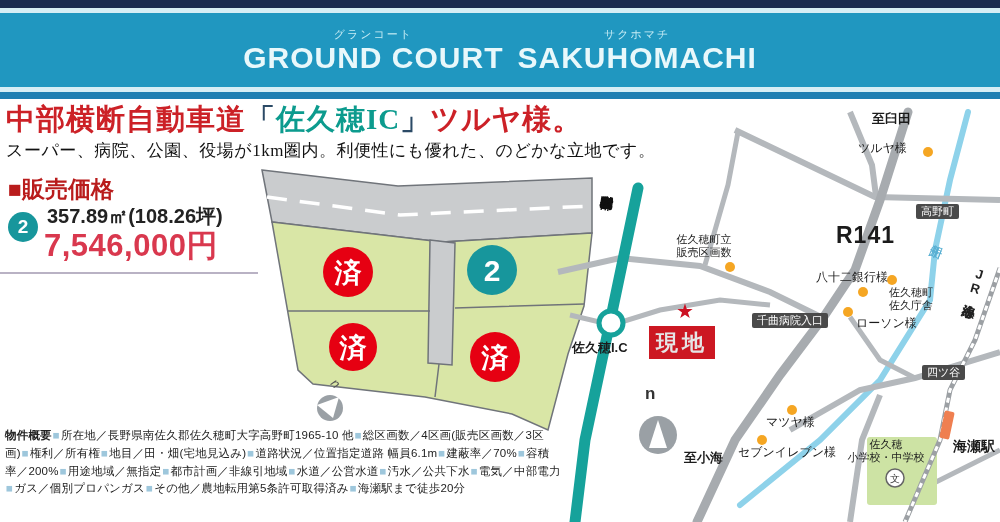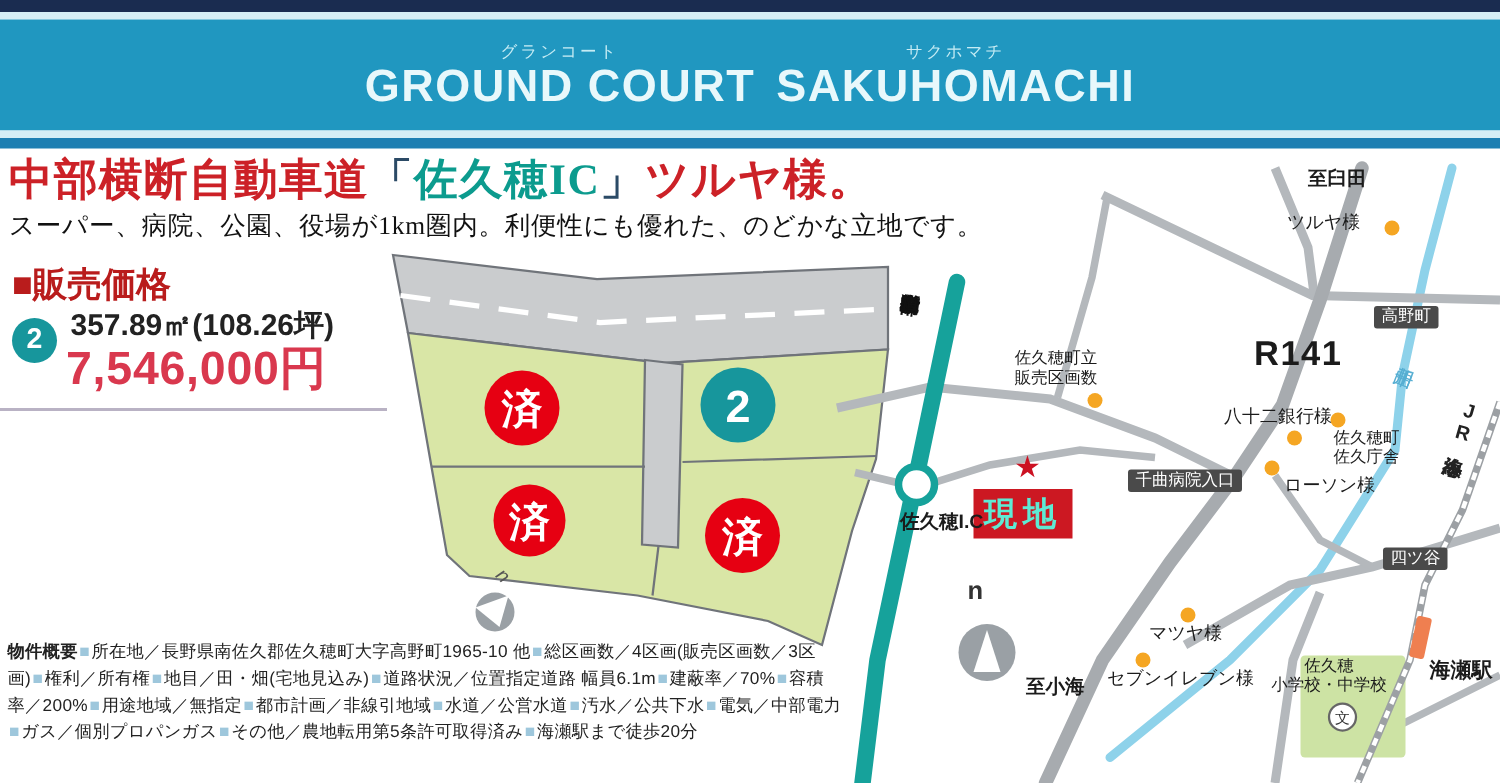--- a/index.html
+++ b/index.html
@@ -40,21 +40,21 @@
   .siteplan { position:absolute; left:250px; top:158px; }
   .mapsvg   { position:absolute; left:550px; top:105px; }
 
   
   .ml { position:absolute; font-size:12px; color:#1b1b1b; white-space:nowrap; line-height:1.15; }
   .ml.b { font-weight:bold; }
   .dark-label { background:#4a4a4a; color:#fff; font-size:11px; padding:1px 5px; border-radius:2px; }
   .v-label { writing-mode:vertical-rl; text-orientation:upright; }
   .two-line { text-align:center; }
   .genchi { position:absolute; left:649px; top:326px; width:66px; height:33px; background:#cc1822;
-            color:#5eead4; font-size:22px; font-weight:bold; letter-spacing:4px;
+            color:#e5e5e5; font-size:22px; font-weight:bold; letter-spacing:4px;
             display:flex; align-items:center; justify-content:center; }
   .star { position:absolute; left:676px; top:299px; font-size:20px; color:#cc1122; }
   .expwy-label { position:absolute; left:601px; top:186px; font-size:13px; font-weight:bold; color:#111;
                  transform:rotate(9deg); text-shadow:0 0 2px #fff,0 0 2px #fff,0 0 2px #fff; }
   .river-label { position:absolute; left:934px; top:236px; font-size:13px; color:#56aed2; transform:rotate(22deg); }
   .jr-label    { position:absolute; left:969px; top:266px; font-size:13px; font-weight:bold; color:#222; transform:rotate(16deg); }
   .compass-n-map  { position:absolute; left:645px; top:384px; font-size:17px; font-weight:bold; color:#333; }
   .compass-n-site { position:absolute; left:332px; top:376px; font-size:13px; font-style:italic; color:#555; transform:rotate(45deg); }
 
   
@@ -162,21 +162,21 @@
   <div class="ml" style="left:798px; top:271px;margin-left:18px;">八十二銀行様</div>
   <div class="ml two-line" style="left:880px; top:286px; width:62px; font-size:11px;">
     <div>佐久穂町</div>
     <div>佐久庁舎</div>
   </div>
   <div class="ml dark-label" style="left:752px; top:313px;">千曲病院入口</div>
   <div class="ml" style="left:856px; top:317px;">ローソン様</div>
   <div class="ml dark-label" style="left:922px; top:365px;">四ツ谷</div>
   <div class="star">★</div>
   <div class="genchi">現地</div>
-  <div class="ml b" style="left:572px; top:341px; font-size:13px;margin-left:28px;">佐久穂I.C</div>
+  <div class="ml b" style="left:572px; top:341px; font-size:13px;">佐久穂I.C</div>
   <div class="compass-n-map">n</div>
   <div class="ml" style="left:766px; top:416px;">マツヤ様</div>
   <div class="ml" style="left:738px; top:446px;">セブンイレブン様</div>
   <div class="ml b" style="left:684px; top:451px; font-size:13px;">至小海</div>
   <div class="ml two-line" style="left:840px; top:438px; width:92px; font-size:11px;">
     <div>佐久穂</div>
     <div>小学校・中学校</div>
   </div>
   <div class="ml b" style="left:953px; top:438px; font-size:14px;">海瀬駅</div>
 

